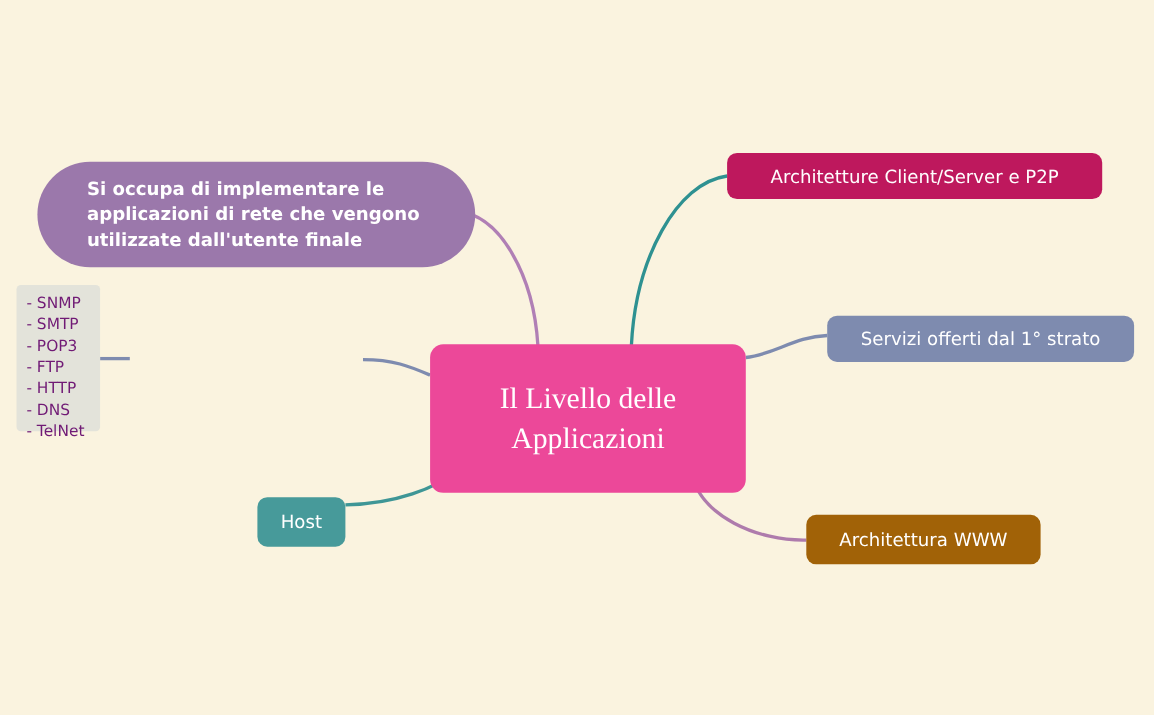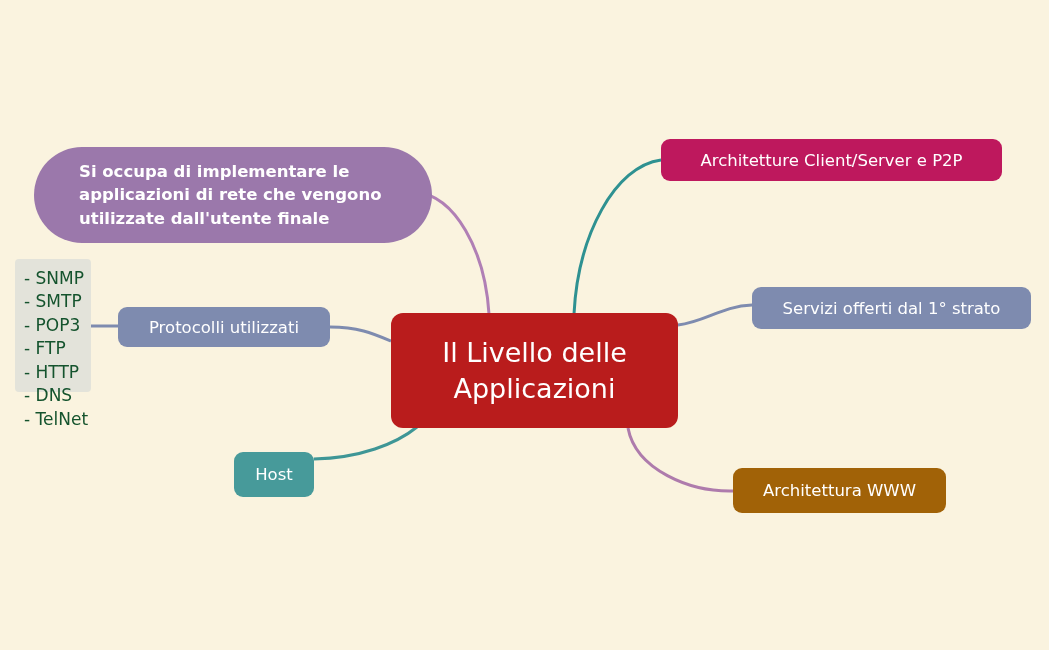--- a/index.html
+++ b/index.html
@@ -33,28 +33,29 @@
     align-items: center;
     color: #FFFFFF;
     font-family: "DejaVu Sans", sans-serif;
   }
 
   
   #node-central {
     left: 391px;
     top: 313px;
     width: 287px;
-    height: 115px;
-    background: #b91c1c;
+    height: 135px;
+    background: #ec4899;
     border-radius: 12px;
     justify-content: center;
     text-align: center;
     font-size: 27px;
     line-height: 1.32;
     padding: 0 14px;
+    font-family: Liberation Serif, serif;
   }
 
   
   #node-descrizione {
     left: 34px;
     top: 147px;
     width: 398px;
     height: 96px;
     background: #9B78AB;
     border-radius: 48px;
@@ -80,22 +81,22 @@
   #node-protocol-list {
     position: absolute;
     left: 15px;
     top: 259px;
     width: 76px;
     height: 133px;
     background: #E3E3DA;
     border-radius: 4px;
     padding: 8px 0 0 9px;
     box-sizing: border-box;
-    color: #14532d;
-    font-size: 17px;
+    color: #701a75;
+    font-size: 14px;
     line-height: 1.38;
     font-family: "DejaVu Sans", sans-serif;
   }
   #node-protocol-list .plist-item {
     white-space: nowrap;
   }
 
   
   #node-host {
     left: 234px;
@@ -178,23 +179,20 @@
   <div id="node-protocol-list">
     <div class="plist-item">- SNMP</div>
     <div class="plist-item">- SMTP</div>
     <div class="plist-item">- POP3</div>
     <div class="plist-item">- FTP</div>
     <div class="plist-item">- HTTP</div>
     <div class="plist-item">- DNS</div>
     <div class="plist-item">- TelNet</div>
   </div>
 
-  <div class="node" id="node-protocolli">
-    <span>Protocolli utilizzati</span>
-  </div>
 
   <div class="node" id="node-host">
     <span>Host</span>
   </div>
 
   <div class="node" id="node-architetture">
     <span>Architetture Client/Server e P2P</span>
   </div>
 
   <div class="node" id="node-servizi">

